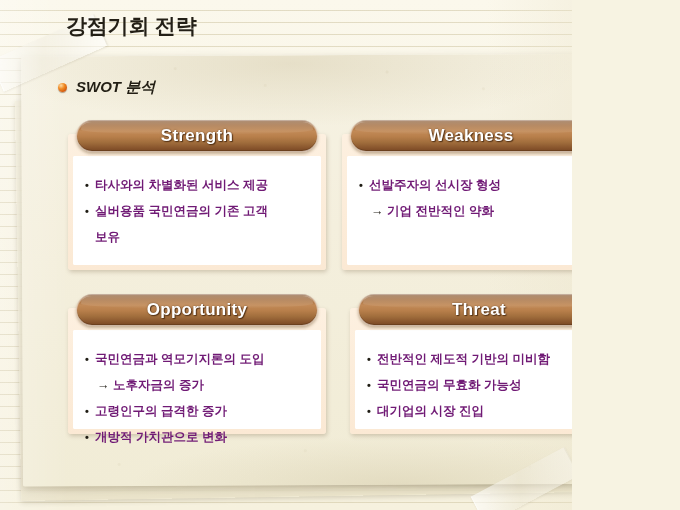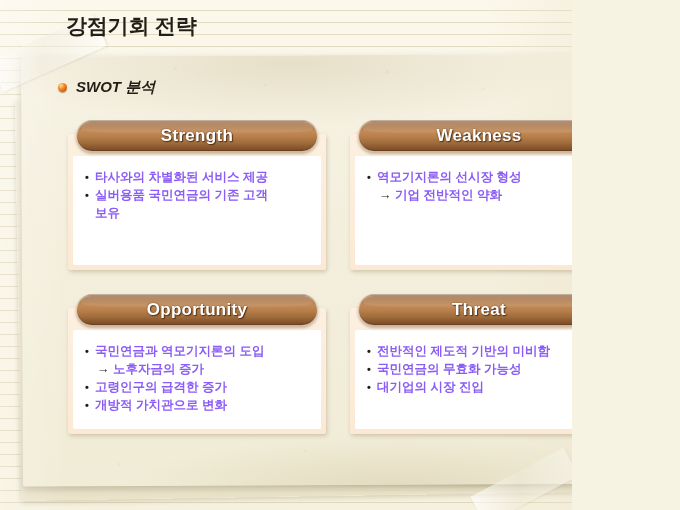--- a/index.html
+++ b/index.html
@@ -155,21 +155,21 @@
     color: #221e14;
     white-space: nowrap;
   }
 
   
   .quad {
     position: absolute;
     width: 258px;
   }
   .quad-strength    { left: 68px;  top: 120px; height: 150px; }
-  .quad-weakness    { left: 350px; top: 120px; height: 150px; text-decoration: underline; }
+  .quad-weakness    { left: 342px; top: 120px; height: 150px; text-decoration: underline; }
   .quad-opportunity { left: 68px;  top: 294px; height: 140px; }
   .quad-threat      { left: 350px; top: 294px; height: 140px; }
 
   
   .quad-header {
     position: absolute;
     left: 8px;
     right: 8px;
     top: 0;
     height: 30px;
@@ -253,23 +253,24 @@
 
   
   ul.quad-list {
     list-style: none;
     margin: 0;
     padding: 0;
   }
   ul.quad-list li {
     font-size: 12.5px;
     font-weight: bold;
-    color: #8b5cf6;
+    color: #701a75;
     line-height: 1.45;
     white-space: nowrap;
+    margin-top: 8px;
   }
   li.li-bullet { padding-left: 0; }
   li.li-bullet::before {
     content: "\2022";
     display: inline-block;
     width: 10px;
     font-size: 11px;
     color: #1d1a12;
   }
   li.li-arrow {
@@ -319,21 +320,21 @@
     </div>
   </div>
 
   <div class="quad quad-weakness">
     <div class="quad-header">
       <span class="quad-header-label">Weakness</span>
     </div>
     <div class="quad-body">
       <div class="quad-inner">
         <ul class="quad-list">
-          <li class="li-bullet">역모기지론의 선시장 형성</li>
+          <li class="li-bullet">선발주자의 선시장 형성</li>
           <li class="li-arrow">기업 전반적인 약화</li>
         </ul>
       </div>
     </div>
   </div>
 
   <div class="quad quad-threat">
     <div class="quad-header">
       <span class="quad-header-label">Threat</span>
     </div>

